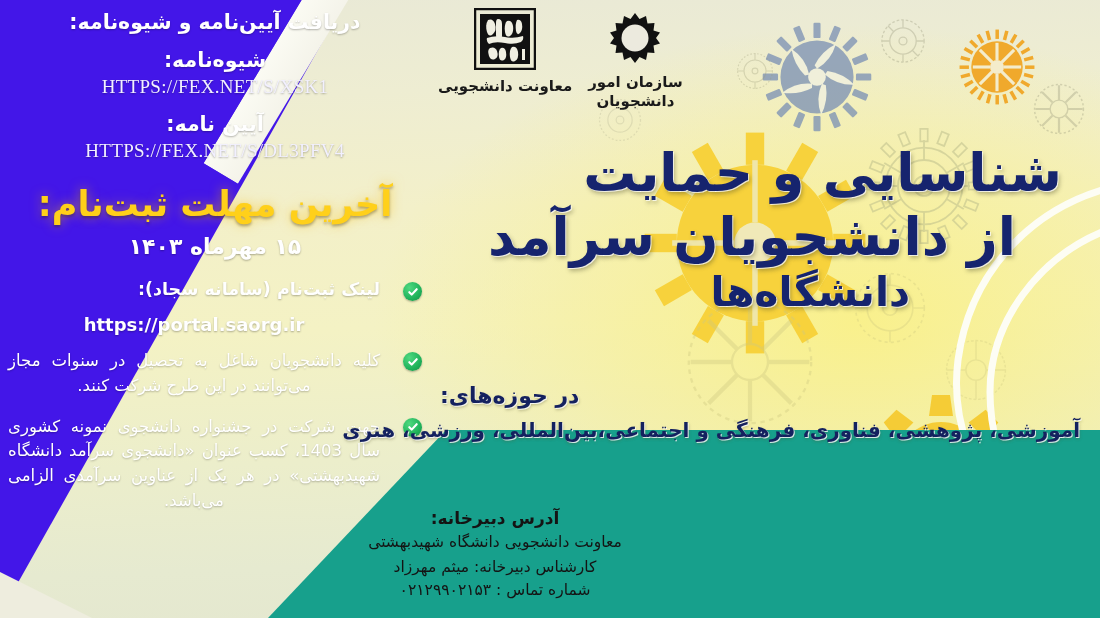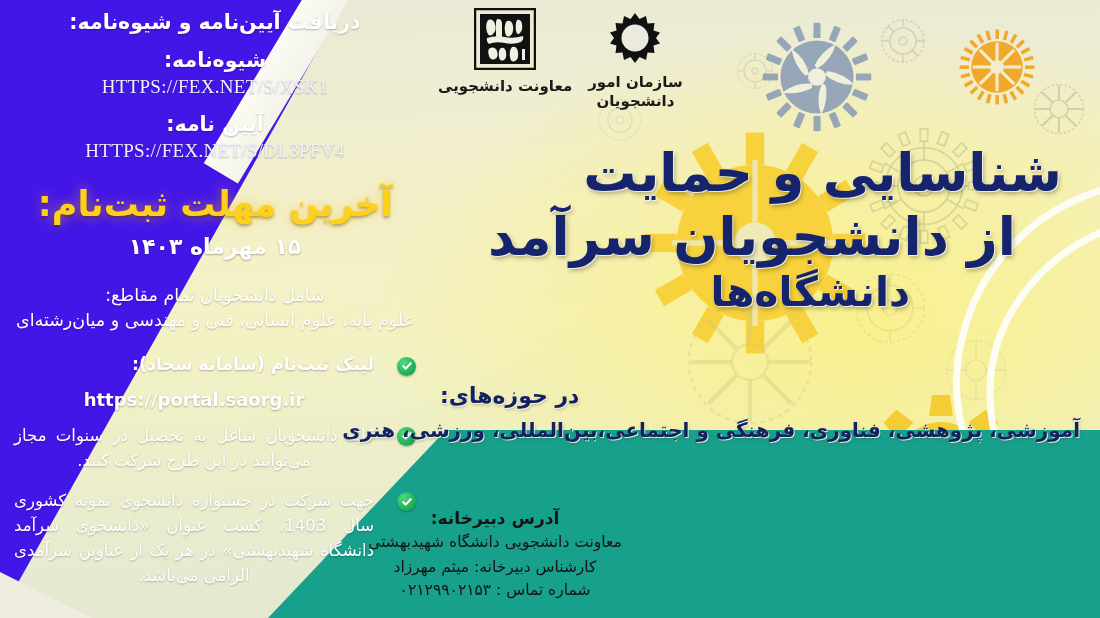--- a/index.html
+++ b/index.html
@@ -76,21 +76,21 @@
   
   .purple {
     position:absolute; left:0; top:0; width:630px; height:618px;
     z-index:4;
     background:#4316e8;
     clip-path:polygon(0 0, 346px 0, 6px 604px, 0 612px);
   }
   .purple-content {
     position:absolute; left:0; top:0; width:430px; height:446px;
     z-index:5; direction:rtl; text-align:center;
-    padding:0 14px;
+    padding:0 8px;
   }
   .pc-row { width:100%; }
   .hd-white {
     color:#ffffff; font-weight:bold; font-size:20.5px;
     text-shadow:0 1px 2px rgba(0,0,0,.28);
   }
   .url-white {
     color:#f2f0ff; font-family:"Liberation Serif","DejaVu Serif",serif;
     font-size:19px; letter-spacing:.3px; direction:ltr;
     text-shadow:0 1px 2px rgba(0,0,0,.3);
@@ -661,24 +661,20 @@
         <div class="hd-white">آیین نامه:</div>
         <a class="url-white" style="display:block; margin-top:4px; text-decoration:none;">HTTPS://FEX.NET/S/DL3PFV4</a>
       </div>
     </div>
 
     <div class="pc-row" style="margin-top:22px;">
       <div class="hd-yellow-big">آخرین مهلت ثبت‌نام:</div>
       <div class="date-white" style="margin-top:10px;">۱۵ مهرماه ۱۴۰۳</div>
     </div>
 
-    <div class="pc-row" style="margin-top:24px;">
-      <div class="body-white">شامل دانشجویان تمام مقاطع:</div>
-      <div class="body-white">علوم پایه، علوم انسانی، فنی و مهندسی و میان‌رشته‌ای</div>
-    </div>
 
     <div class="pc-row" style="margin-top:20px;">
 
       <div class="check-item">
         <span class="check-badge">
           <svg width="12" height="12" viewBox="0 0 12 12">
               <path d="M2.3 6.2 L4.7 8.6 L9.7 3.2" fill="none" stroke="#fff" stroke-width="2.1" stroke-linecap="round" stroke-linejoin="round"></path>
             </svg>
         </span>
         <span class="check-text">

